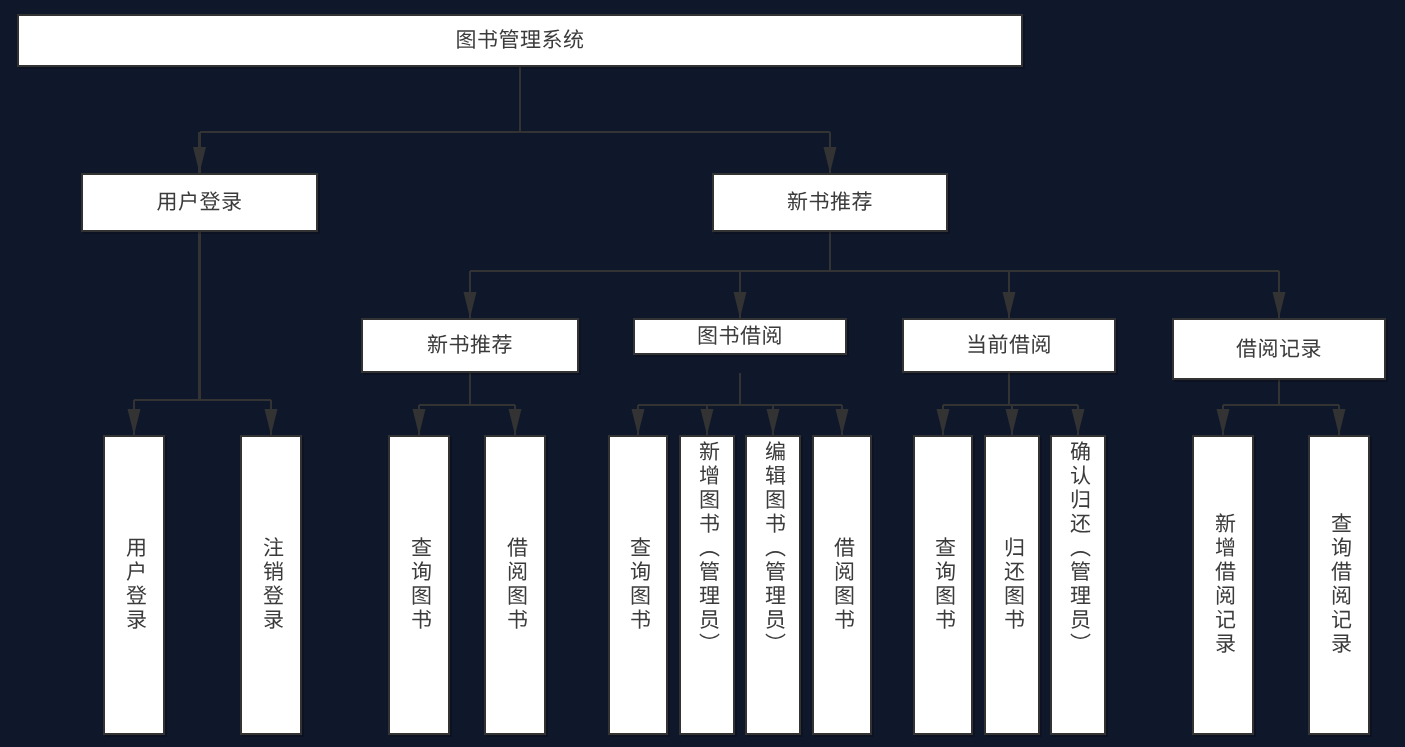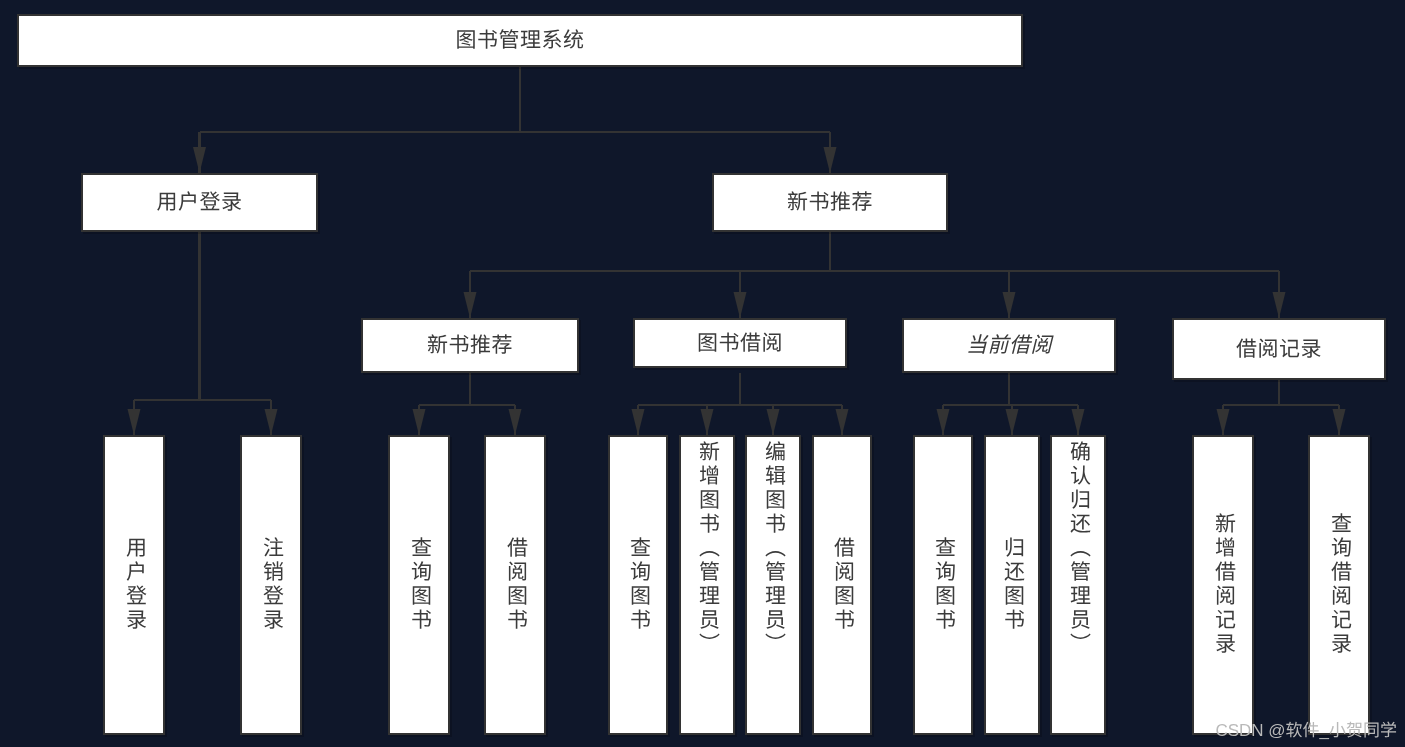--- a/index.html
+++ b/index.html
@@ -135,24 +135,24 @@
       </div>
       <div class="node-box" style="left: 81px; top: 173px; width: 237px; height: 59px;">
         <span class="node-label">用户登录</span>
       </div>
       <div class="node-box" style="left: 712px; top: 173px; width: 236px; height: 59px;">
         <span class="node-label">新书推荐</span>
       </div>
       <div class="node-box" style="left: 361px; top: 318px; width: 218px; height: 55px;">
         <span class="node-label">新书推荐</span>
       </div>
-      <div class="node-box" style="left: 633px; top: 318px; width: 214px; height: 50px;">
+      <div class="node-box" style="left: 633px; top: 318px; width: 214px; height: 37px;">
         <span class="node-label">图书借阅</span>
       </div>
-      <div class="node-box" style="left: 902px; top: 318px; width: 214px; height: 55px; font-style: italic;">
+      <div class="node-box" style="left: 902px; top: 318px; width: 214px; height: 55px;">
         <span class="node-label">当前借阅</span>
       </div>
       <div class="node-box" style="left: 1172px; top: 318px; width: 214px; height: 62px;">
         <span class="node-label">借阅记录</span>
       </div>
       <div class="node-box vertical centered" style="left: 103px; top: 435px; width: 62px; height: 300px;">
         <span class="node-label">用户登录</span>
       </div>
       <div class="node-box vertical centered" style="left: 240px; top: 435px; width: 62px; height: 300px;">
         <span class="node-label">注销登录</span>
@@ -184,14 +184,13 @@
       <div class="node-box vertical" style="left: 1050px; top: 435px; width: 56px; height: 300px;">
         <span class="node-label">确认归还（管理员）</span>
       </div>
       <div class="node-box vertical centered" style="left: 1192px; top: 435px; width: 62px; height: 300px;">
         <span class="node-label">新增借阅记录</span>
       </div>
       <div class="node-box vertical centered" style="left: 1308px; top: 435px; width: 62px; height: 300px;">
         <span class="node-label">查询借阅记录</span>
       </div>
     </div>
-  <div class="watermark">CSDN @软件_小贺同学</div>
 </div>
 
 </body></html>

